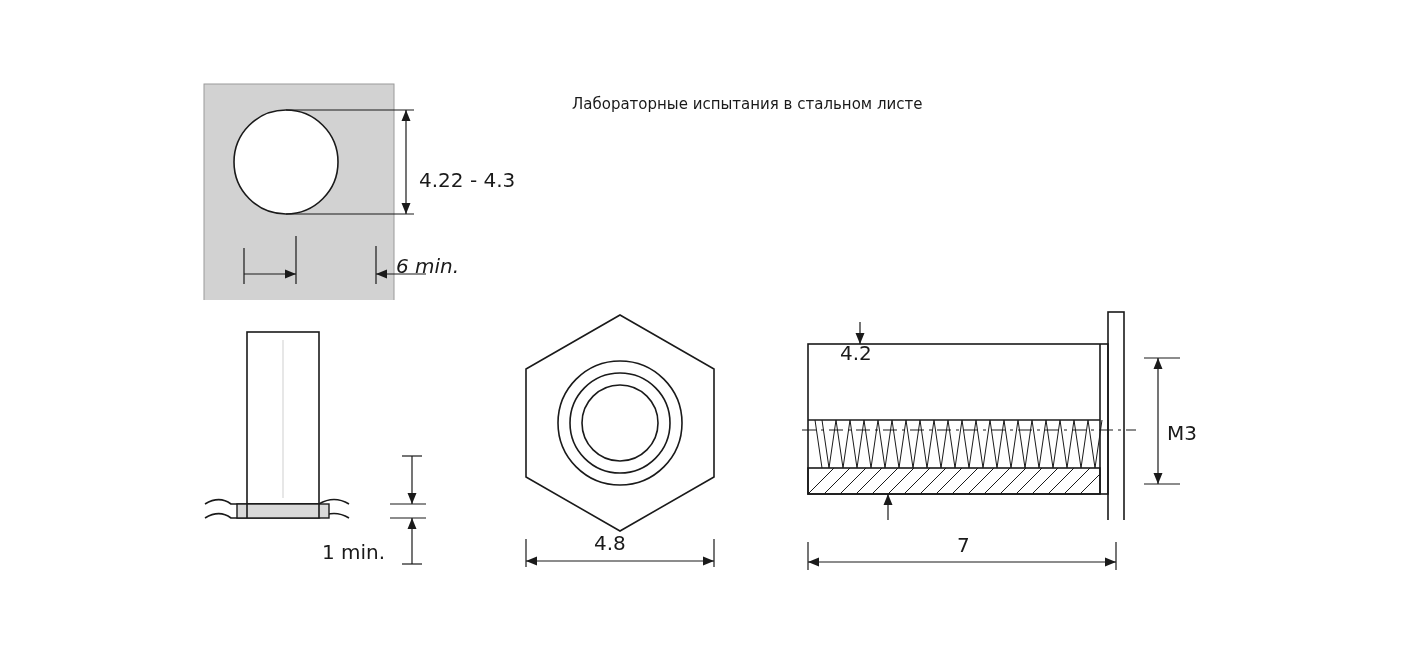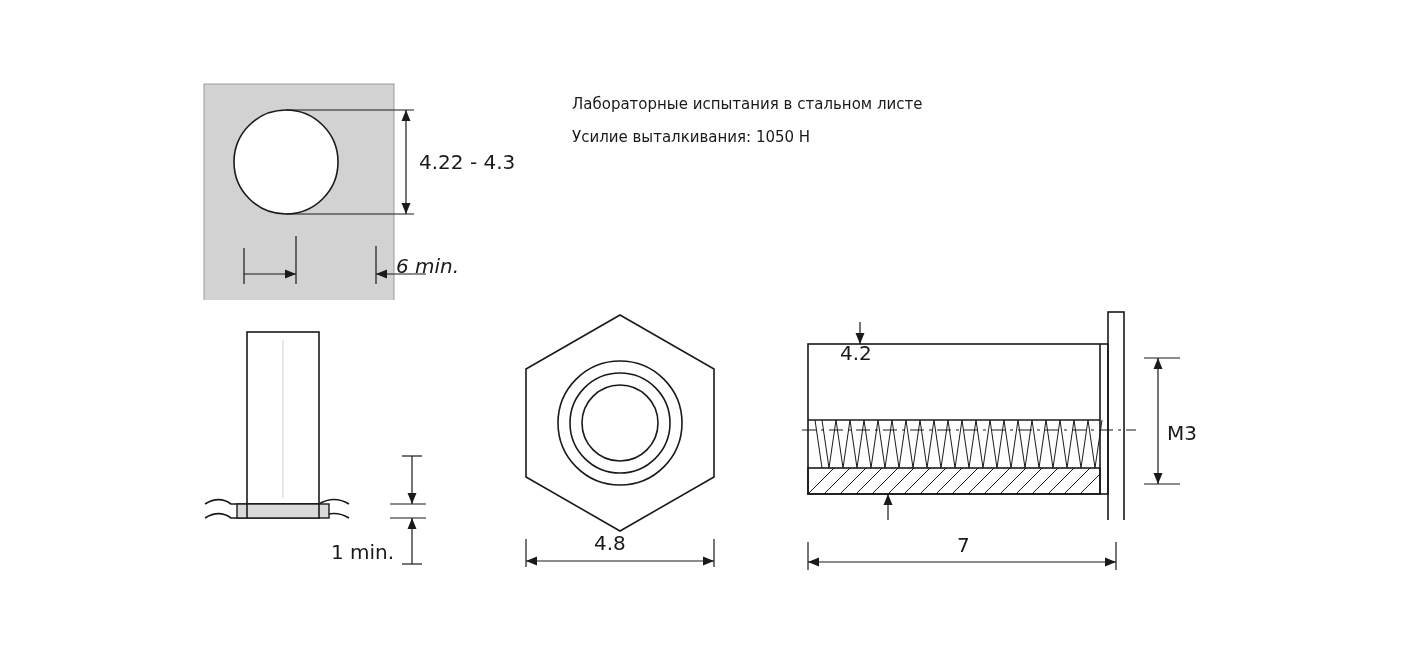--- a/index.html
+++ b/index.html
@@ -52,41 +52,40 @@
       <circle cx="96" cy="92" r="52" fill="#ffffff" stroke="#1a1a1a" stroke-width="1.6"></circle>
 
       <line class="ln-thin" x1="96" y1="40" x2="224" y2="40"></line>
       <line class="ln-thin" x1="96" y1="144" x2="224" y2="144"></line>
 
       <line class="ln-thin" x1="216" y1="40" x2="216" y2="144"></line>
       <path d="M216 40 l-4.5 11 l9 0 z" fill="#1a1a1a"></path>
       <path d="M216 144 l-4.5 -11 l9 0 z" fill="#1a1a1a"></path>
     </svg>
   </div>
-  <div class="abs txt-dim" style="left:419px; top:150px;">4.22 - 4.3</div>
+  <div class="abs txt-dim" style="left:419px; top:168px;">4.22 - 4.3</div>
 
   <div class="abs" style="left:230px; top:236px;">
     <svg width="250" height="60" viewBox="0 0 250 60">
 
       <line class="ln-thin" x1="14" y1="12" x2="14" y2="48"></line>
       <line class="ln-thin" x1="66" y1="0" x2="66" y2="48"></line>
       <line class="ln-thin" x1="146" y1="10" x2="146" y2="48"></line>
 
       <line class="ln-thin" x1="14" y1="38" x2="66" y2="38"></line>
       <path d="M66 38 l-11 -4.5 l0 9 z" fill="#1a1a1a"></path>
 
       <line class="ln-thin" x1="146" y1="38" x2="196" y2="38"></line>
       <path d="M146 38 l11 -4.5 l0 9 z" fill="#1a1a1a"></path>
     </svg>
   </div>
   <div class="abs txt-dim" style="left:396px; top:254px;font-style:italic;">6 min.</div>
 
   <div class="abs" style="left:572px; top:95px;">
     <div class="notes-line">Лабораторные испытания в стальном листе</div>
-    <div class="notes-line">Усилие выталкивания: 1050 Н</div>
   </div>
 
   <div class="abs" style="left:185px; top:320px;">
     <svg width="260" height="230" viewBox="0 0 260 230">
 
       <rect class="white" x="62" y="12" width="72" height="172"></rect>
 
       <line stroke="#cfcfcf" stroke-width="1" x1="98" y1="20" x2="98" y2="178"></line>
 
       <path class="ln" d="M20 184 c10 -6 18 -6 26 0 l88 0 c10 -6 20 -6 30 0"></path>
@@ -108,21 +107,21 @@
       <line class="ln-thin" x1="32" y1="16" x2="32" y2="64"></line>
       <path d="M32 64 l-4.5 -11 l9 0 z" fill="#1a1a1a"></path>
 
       <line class="ln-thin" x1="32" y1="78" x2="32" y2="124"></line>
       <path d="M32 78 l-4.5 11 l9 0 z" fill="#1a1a1a"></path>
 
       <line class="ln-thin" x1="22" y1="124" x2="42" y2="124"></line>
       <line class="ln-thin" x1="22" y1="16" x2="42" y2="16"></line>
     </svg>
   </div>
-  <div class="abs txt-dim" style="left:331px; top:540px;">1 min.</div>
+  <div class="abs txt-dim" style="left:322px; top:540px;">1 min.</div>
 
   <div class="abs" style="left:505px; top:305px;">
     <svg width="230" height="235" viewBox="0 0 230 235">
       <polygon class="nofill" points="115,10 209,64 209,172 115,226 21,172 21,64"></polygon>
       <circle class="nofill" cx="115" cy="118" r="62"></circle>
       <circle class="nofill" cx="115" cy="118" r="50"></circle>
       <circle class="nofill" cx="115" cy="118" r="38"></circle>
     </svg>
   </div>
 

